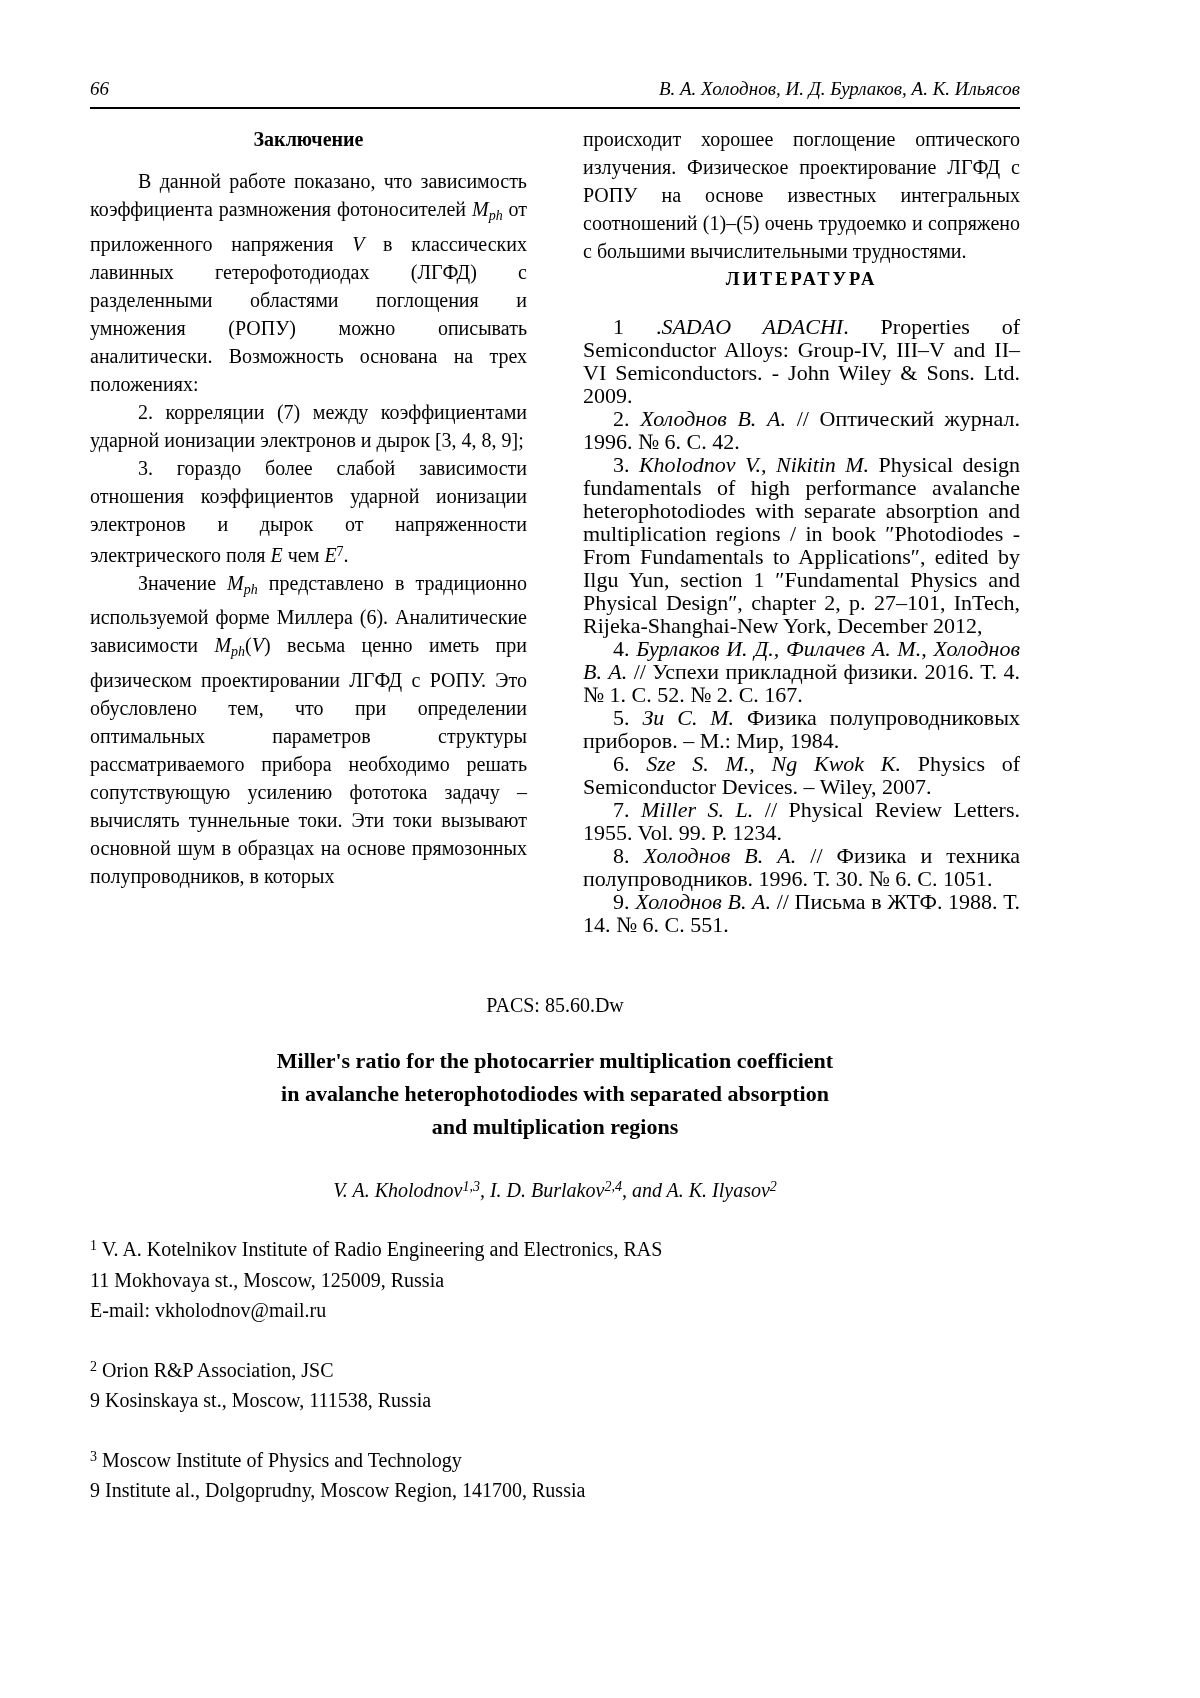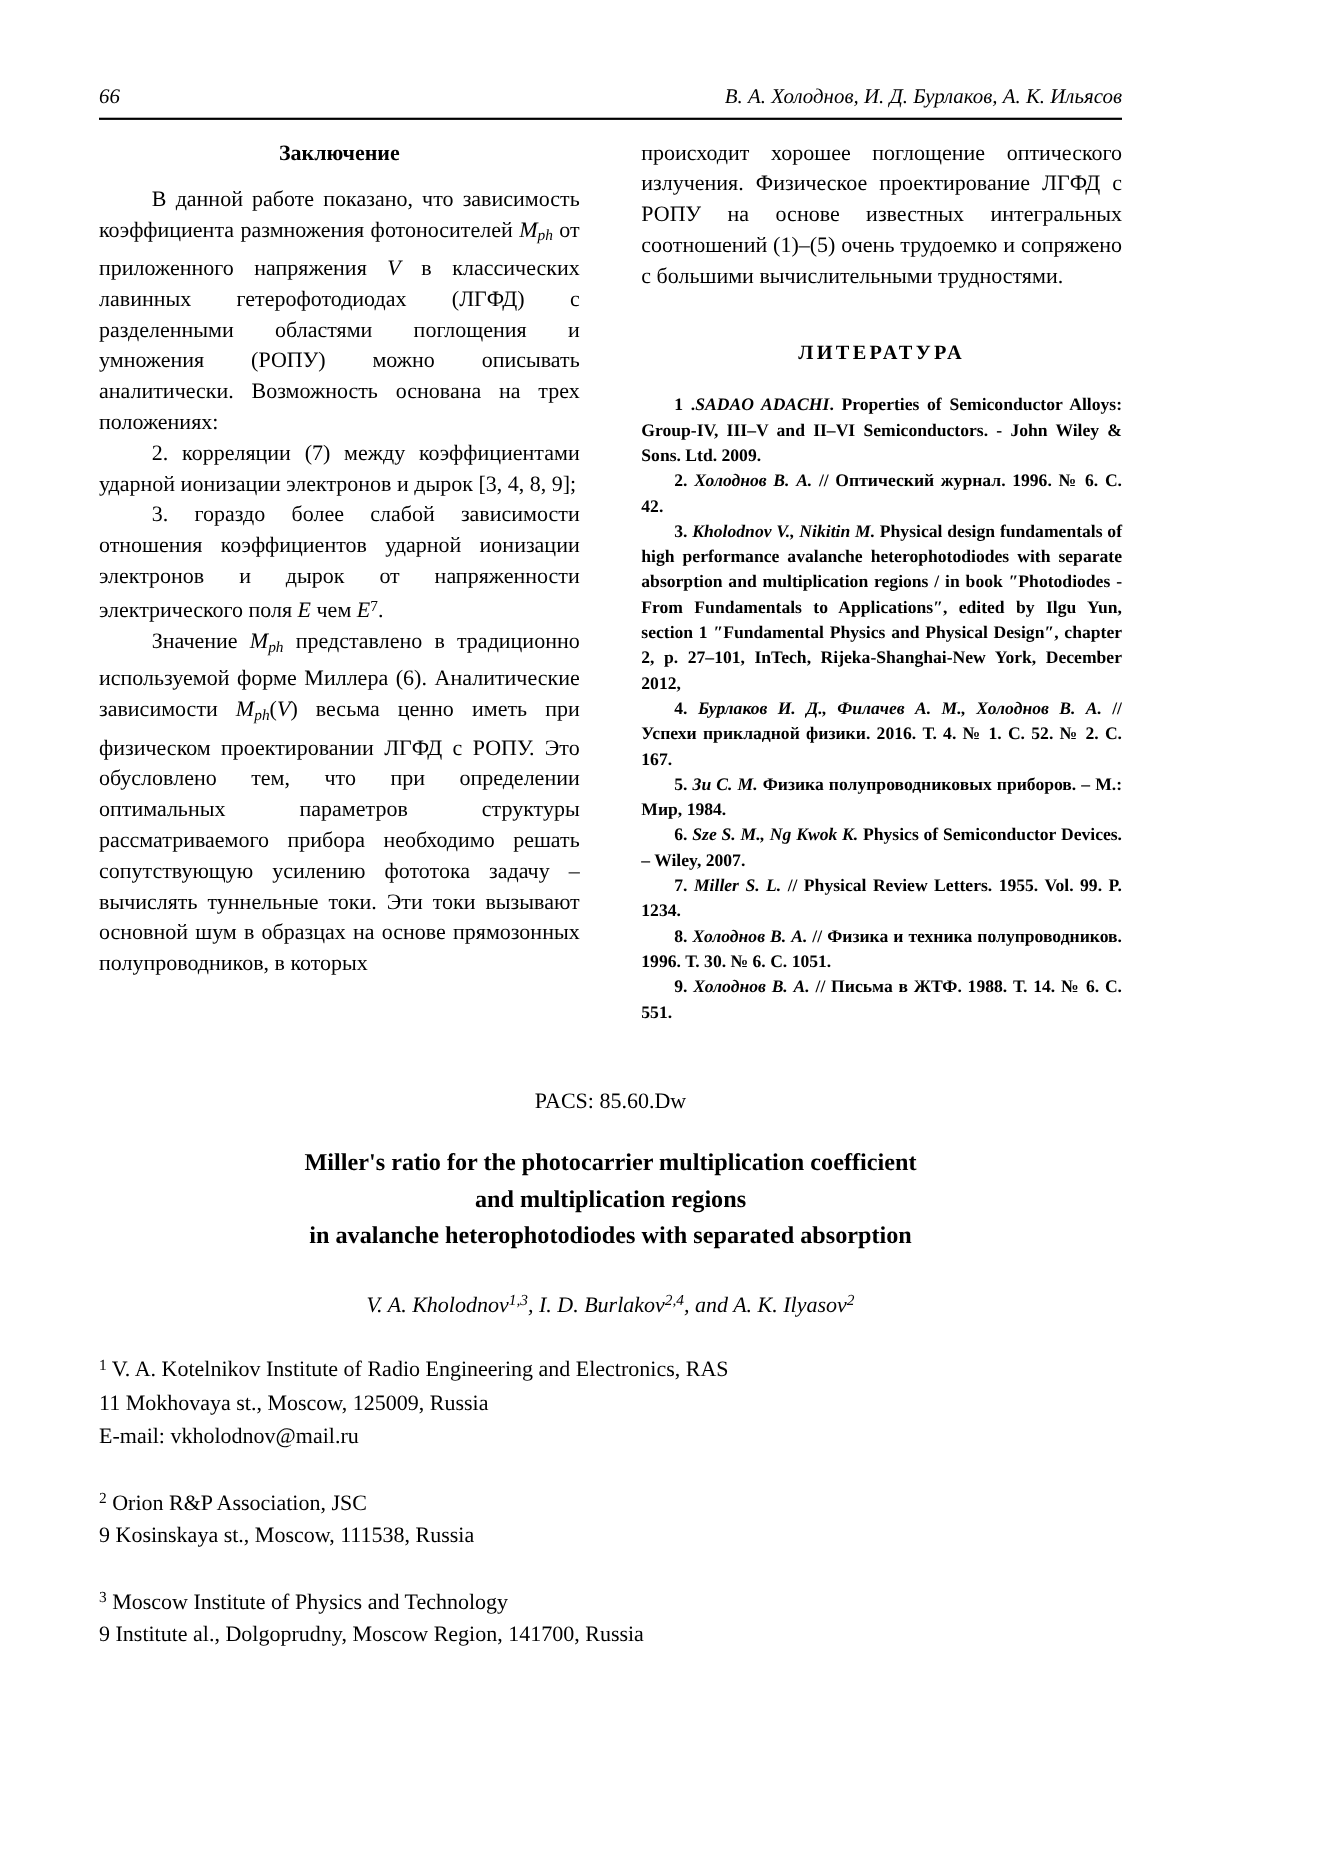--- a/index.html
+++ b/index.html
@@ -18,28 +18,27 @@
     font-size:19px; font-style:italic; padding-bottom:7px;
   }
   .rule { border-bottom:2px solid #000; }
   .columns { display:flex; gap:56px; margin-top:16px; }
   .col { width:447px; font-size:20px; line-height:28px; text-align:justify; }
   .sec-heading {
     font-size:20px; font-weight:bold; text-align:center;
     line-height:28px; margin-bottom:14px;
   }
   .lit-heading {
-    font-size:18.5px; letter-spacing:3px; margin-top:42px; margin-bottom:22px;
+    font-size:18.5px; letter-spacing:3px; margin-bottom:22px;
   }
   p.body { margin:0; }
   p.ind { text-indent:48px; }
   p.ref {
-    font-size:16px; line-height:23px; text-indent:30px; margin:0;
+    font-size:22px; line-height:23px; text-indent:30px; margin:0;
     text-align:justify;
-    font-weight:bold;
   }
   .pacs { margin-top:56px; text-align:center; font-size:20px; line-height:26px; }
   .title {
     margin-top:26px; text-align:center; font-size:22px; font-weight:bold;
     line-height:33px;
   }
   .authors {
     margin-top:30px; text-align:center; font-size:20px; line-height:28px;
   }
   .affiliation { margin-top:27px; font-size:20px; line-height:30px; }
@@ -82,22 +81,22 @@
       <p class="ref"><span class="">8. </span><span class="rs-i">Холоднов В. А.</span><span class=""> // Физика и техника полупроводников. 1996. Т. 30. № 6. С. 1051.</span></p>
       <p class="ref"><span class="">9. </span><span class="rs-i">Холоднов В. А.</span><span class=""> // Письма в ЖТФ. 1988. Т. 14. № 6. С. 551.</span></p>
     </div>
 
   </div>
 
   <div class="pacs">PACS: 85.60.Dw</div>
 
   <h1 class="title">
     <div>Miller's ratio for the photocarrier multiplication coefficient</div>
+    <div>in avalanche heterophotodiodes with separated absorption</div>
     <div>and multiplication regions</div>
-    <div>in avalanche heterophotodiodes with separated absorption</div>
   </h1>
 
   <p class="authors"><span class="rs-i">V. A. Kholodnov</span><span class="rs-i rs-sup">1,3</span><span class="rs-i">, I. D. Burlakov</span><span class="rs-i rs-sup">2,4</span><span class="rs-i">, and A. K. Ilyasov</span><span class="rs-i rs-sup">2</span></p>
 
   <div class="affiliation">
     <div class="aff-line"><span class="rs-sup">1</span><span class=""> V. A. Kotelnikov Institute of Radio Engineering and Electronics, RAS</span></div>
     <div class="aff-line"><span class="">11 Mokhovaya st., Moscow, 125009, Russia</span></div>
     <div class="aff-line"><span class="">E-mail: vkholodnov@mail.ru</span></div>
   </div>
 

